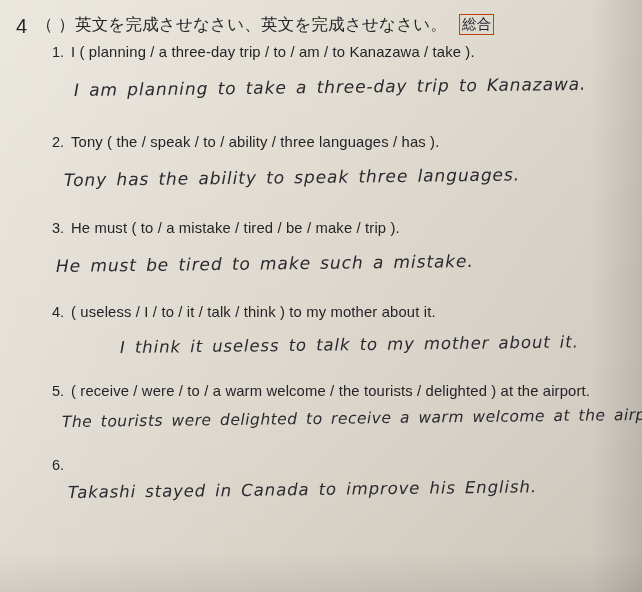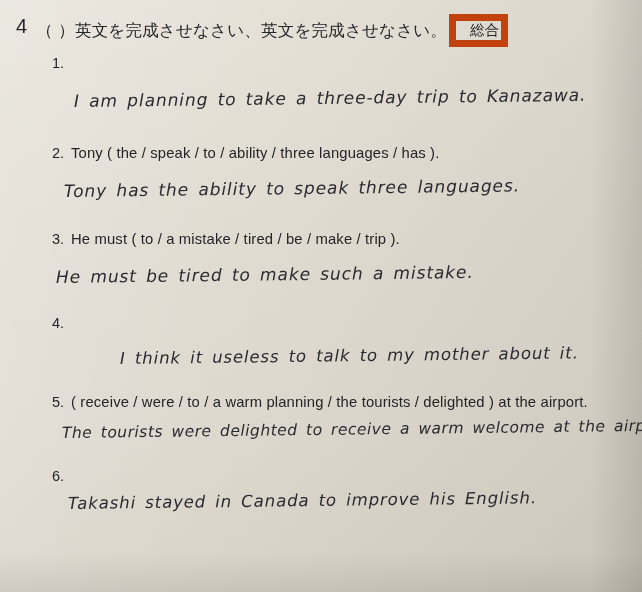--- a/index.html
+++ b/index.html
@@ -58,25 +58,25 @@
   }
   .header-text {
     font-size: 16.5px;
     line-height: 1.35;
     letter-spacing: 0.2px;
     color: #25252a;
     font-family: "DejaVu Sans", "Liberation Sans", sans-serif;
   }
   .tag-box {
     display: inline-block;
-    border: 7px solid #c2410c;
-    padding: 0 2px 1px 14px;
+    border: 1px solid #c2410c;
+    padding: 0 2px 1px 2px;
     font-size: 14.5px;
     line-height: 1.25;
-    margin-left: 2px;
+    margin-left: 12px;
     vertical-align: 1px;
     font-family: "DejaVu Sans", "Liberation Sans", sans-serif;
   }
 
   
   .item {
     margin: 0 0 0 0;
   }
   .prompt-row {
     display: flex;
@@ -132,20 +132,21 @@
   <div class="header">
     <span class="q-number">4</span>
     <span class="header-text">
       <span>（  ）英文を完成させなさい、英文を完成させなさい。</span><span class="tag-box">総合</span>
     </span>
   </div>
 
   <div class="item">
     <div class="prompt-row">
       <span class="item-num">1.</span>
+      <span class="prompt-text">I ( planning / a three-day trip / to / am / to Kanazawa / take ).</span>
     </div>
     <div class="answer ans-1">I am planning to take a three-day trip to Kanazawa.</div>
   </div>
 
   <div class="gap-a"></div>
 
   <div class="item">
     <div class="prompt-row">
       <span class="item-num">2.</span>
       <span class="prompt-text">Tony ( the / speak / to / ability / three languages / has ).</span>
@@ -161,30 +162,31 @@
       <span class="prompt-text">He must ( to / a mistake / tired / be / make / trip ).</span>
     </div>
     <div class="answer ans-3">He must be tired to make such a mistake.</div>
   </div>
 
   <div class="gap-c"></div>
 
   <div class="item">
     <div class="prompt-row">
       <span class="item-num">4.</span>
+      <span class="prompt-text">( useless / I / to / it / talk / think ) to my mother about it.</span>
     </div>
     <div class="answer ans-4">I think it useless to talk to my mother about it.</div>
   </div>
 
   <div class="gap-d"></div>
 
   <div class="item">
     <div class="prompt-row">
       <span class="item-num">5.</span>
-      <span class="prompt-text">( receive / were / to / a warm planning / the tourists / delighted ) at the airport.</span>
+      <span class="prompt-text">( receive / were / to / a warm welcome / the tourists / delighted ) at the airport.</span>
     </div>
     <div class="answer ans-5">The tourists were delighted to receive a warm welcome at the airport.</div>
   </div>
 
   <div class="gap-e"></div>
 
   <div class="item">
     <div class="prompt-row">
       <span class="item-num">6.</span>
     </div>

